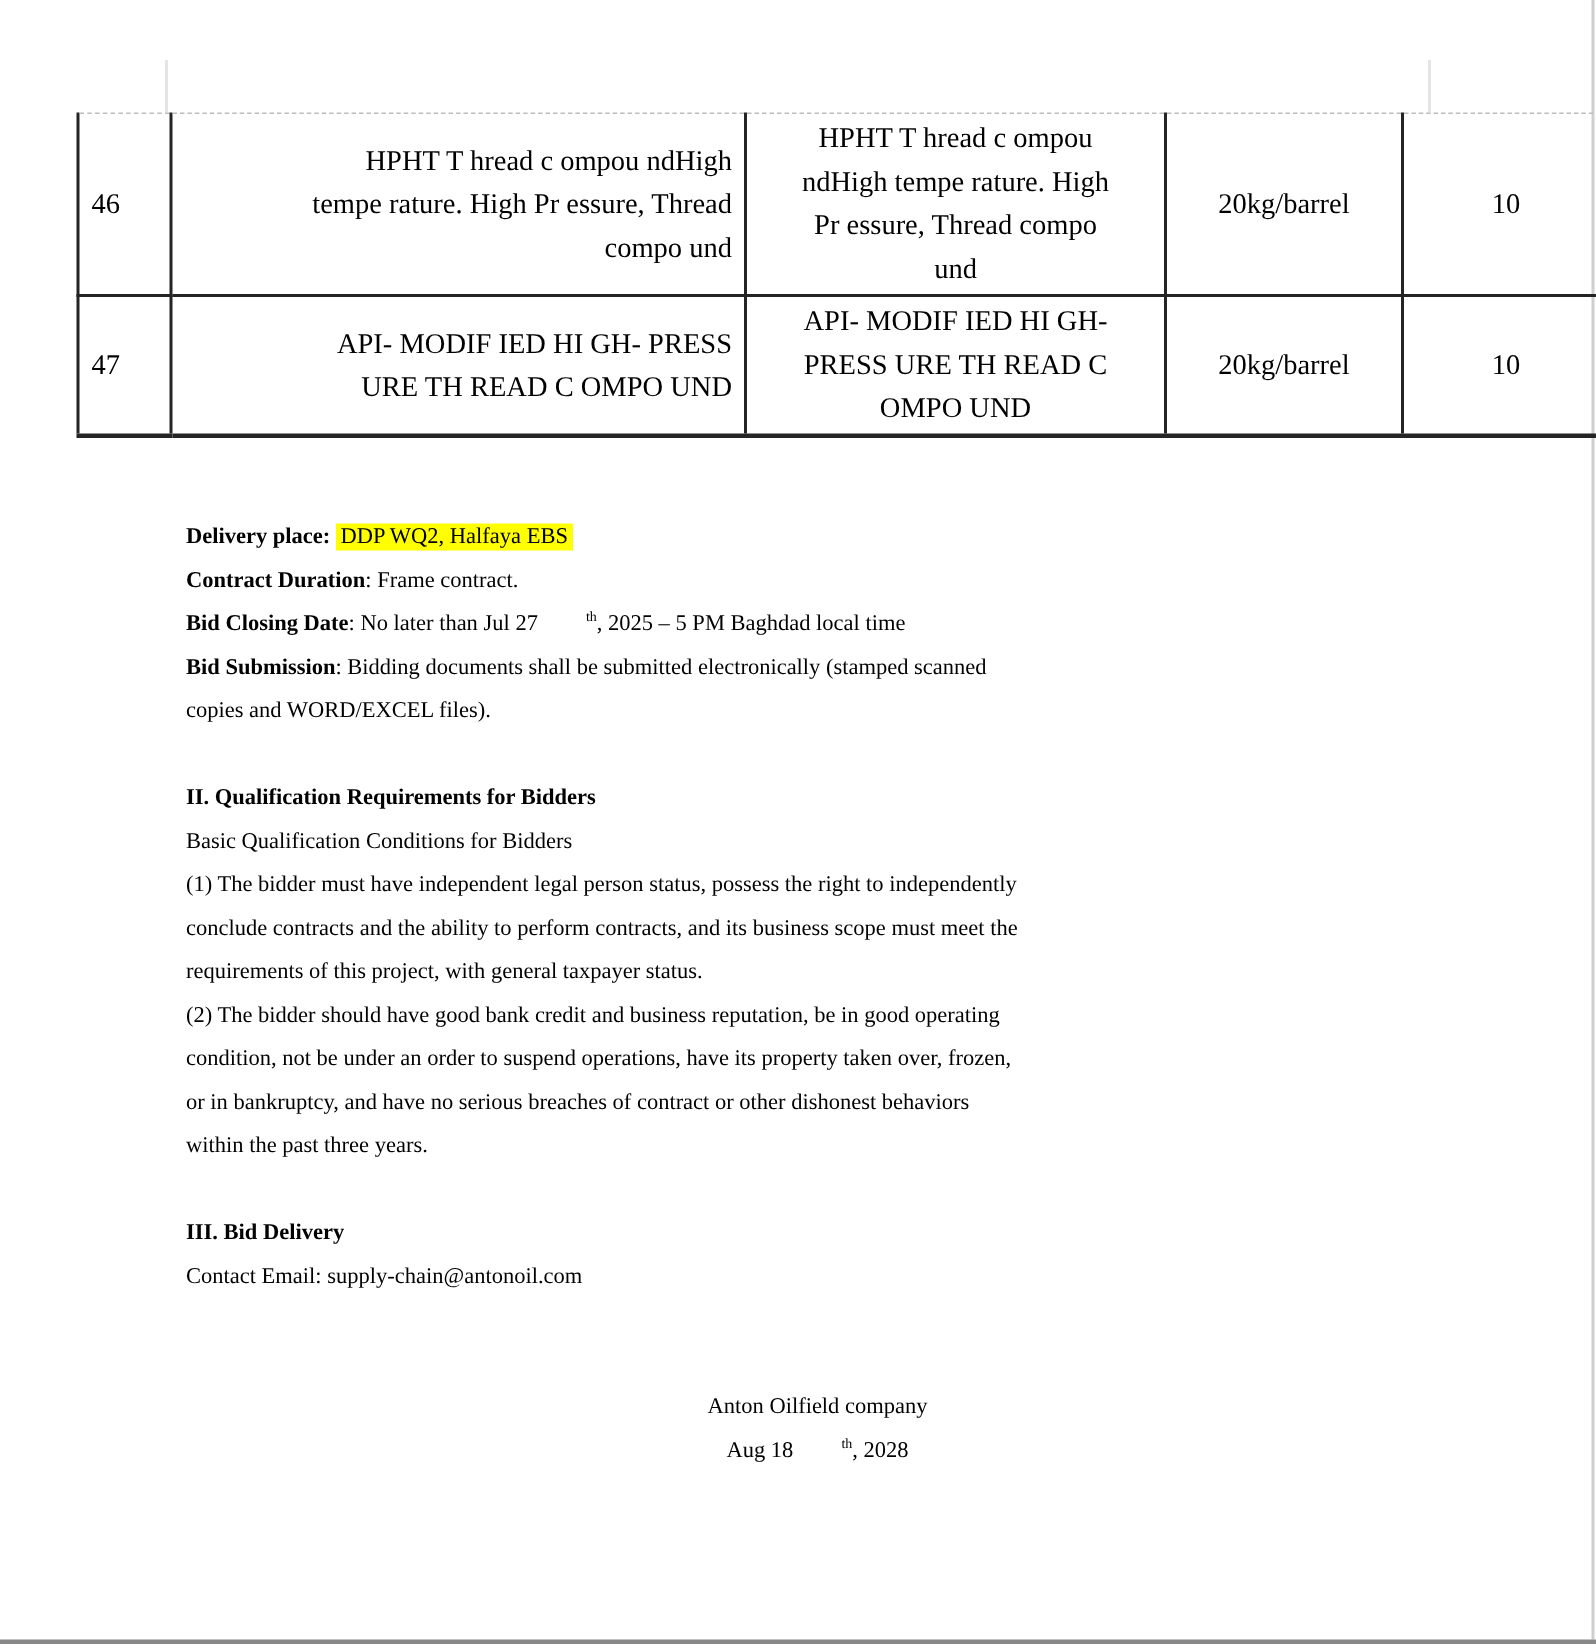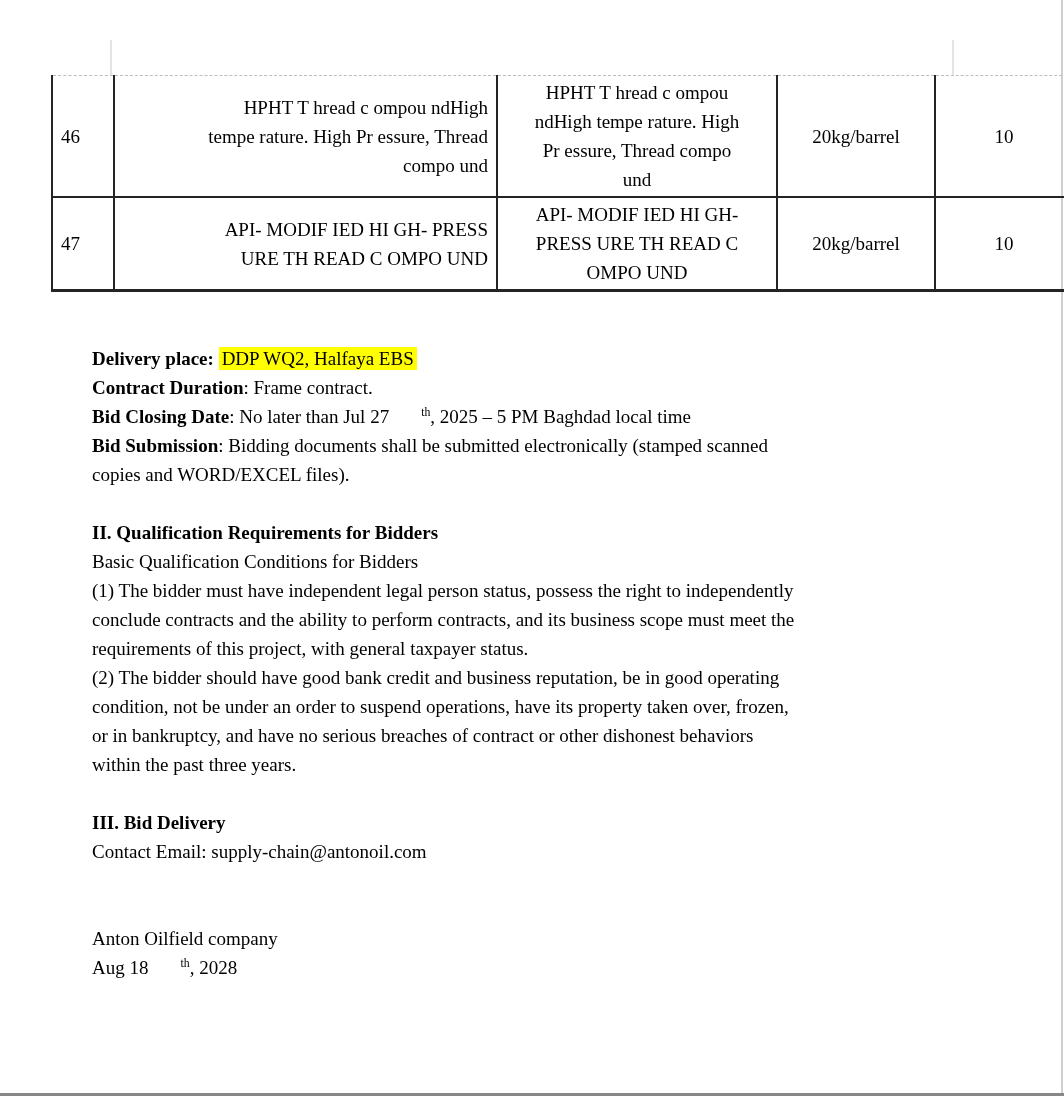--- a/index.html
+++ b/index.html
@@ -65,38 +65,38 @@
   table.items tr.row-1 td { height: 114px; border-top: 1px dashed #bdbdbd; }
   table.items tr.row-2 td { height: 86px; border-bottom: 3px solid #242424; }
   td.c-no   { width: 44px;  text-align: left; padding: 2px 2px; }
   td.c-desc { width: 365px; text-align: right; }
   td.c-desc2{ width: 262px; text-align: center; }
   td.c-unit { width: 140px; text-align: center; }
   td.c-qty  { width: 120px; text-align: center; }
   
   .text-flow {
     position: absolute;
-    left: 92px;
+    left: 124px;
     top: 344px;
     width: 842px;
-    font-size: 19px;
+    font-size: 15px;
     line-height: 29px;
   }
   .line { height: 29px; white-space: nowrap; }
   .para { white-space: pre-line; }
   .blank { height: 29px; }
   .b { font-weight: bold; }
   .hl { padding: 1px 3px; }
   sup {
     font-size: 0.62em;
     vertical-align: super;
     line-height: 0;
     margin-left: 32px;
   }
-  .right { text-align: left; }
+  .right { text-align: center; }
 </style>
 </head>
 <body>
 
 <div class="margin-mark left"></div>
 <div class="margin-mark right"></div>
 <div class="page-right-edge"></div>
 <div class="page-bottom-rule"></div>
 
 <div class="items-table-wrap">

